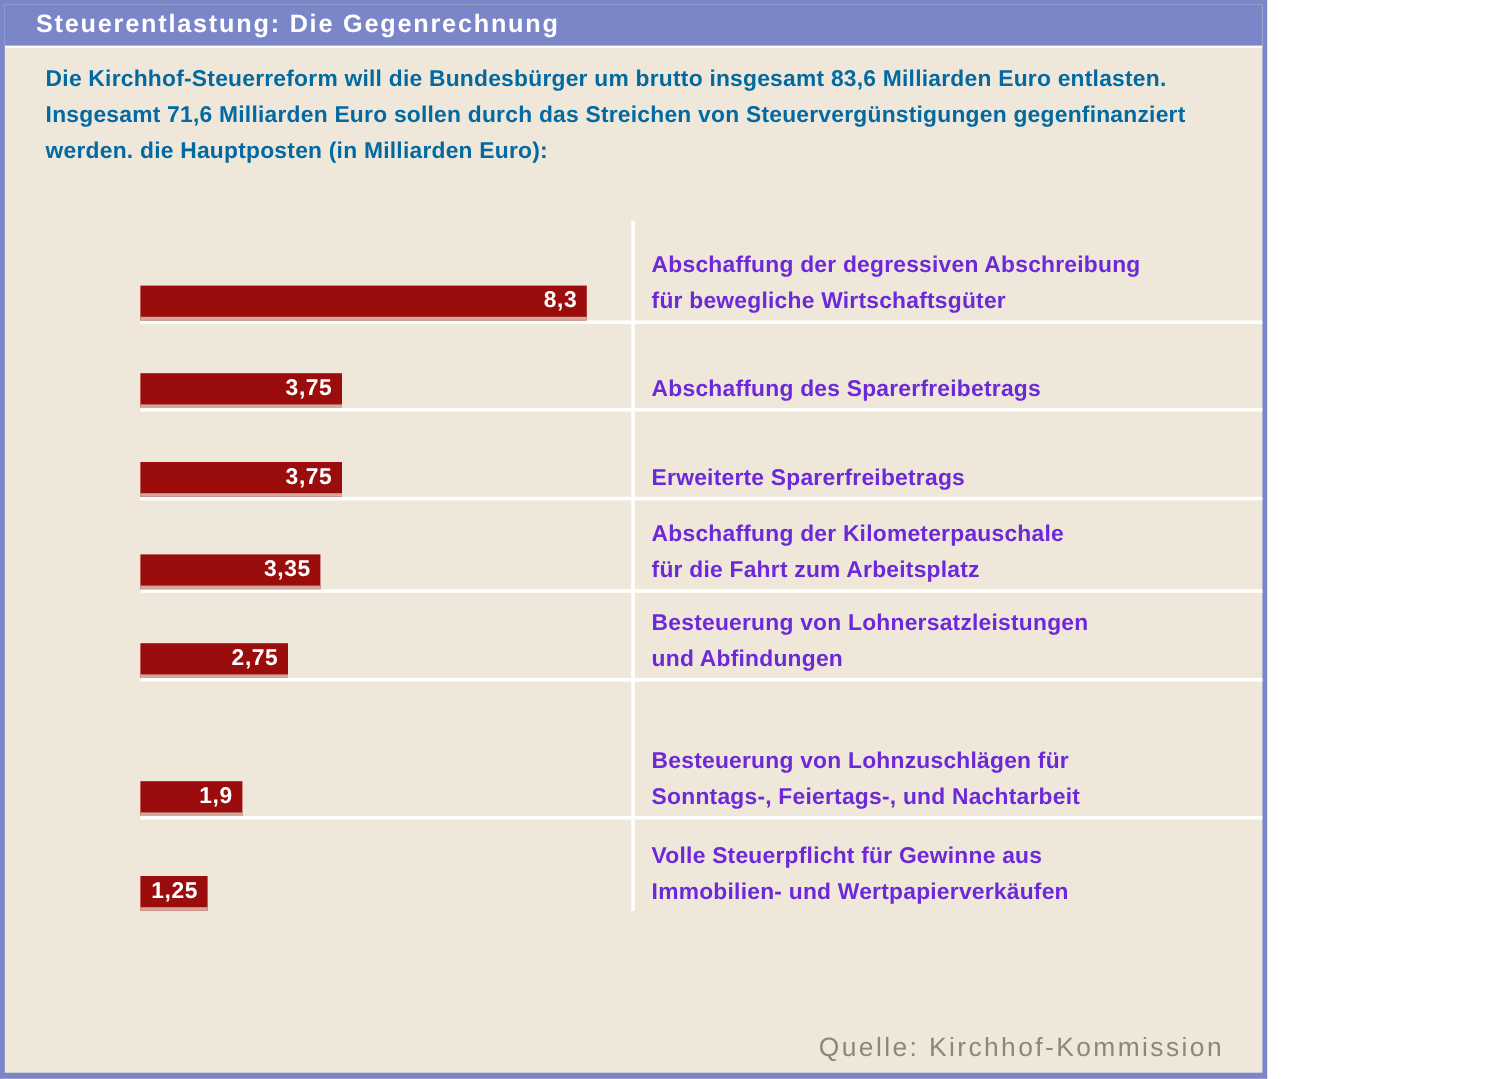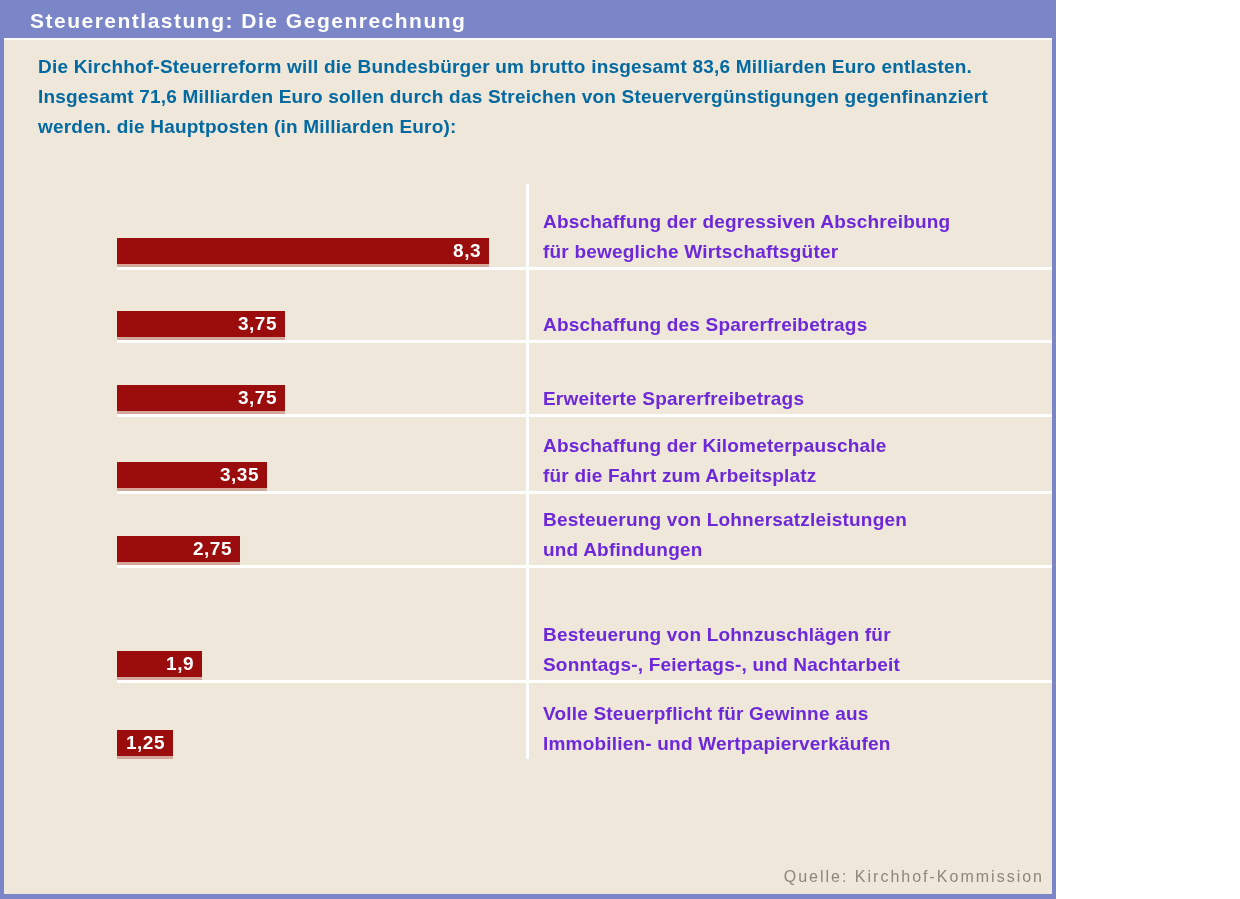--- a/index.html
+++ b/index.html
@@ -93,23 +93,23 @@
     padding-left:17px;
     font-size:19px;
     font-weight:bold;
     line-height:30px;
     letter-spacing:0.2px;
     color:#6d28d9;
     white-space:pre-line;
   }
   .source{
     position:absolute;
-    right:8px;
+    right:32px;
     bottom:8px;
-    font-size:16px;
+    font-size:22px;
     color:#8d8779;
     letter-spacing:2px;
     white-space:nowrap;
   }
 </style>
 </head>
 <body>
 
 <div class="frame">
 

